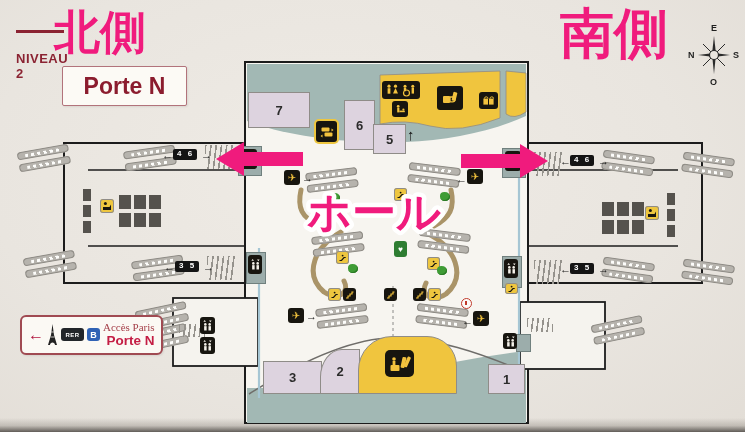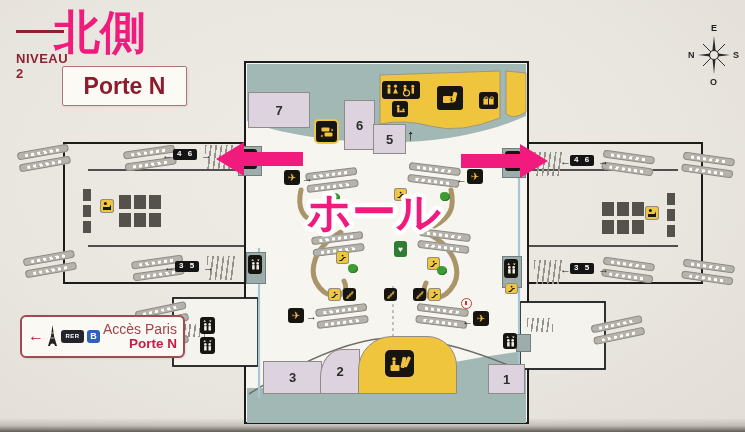--- a/index.html
+++ b/index.html
@@ -40,21 +40,21 @@
   .niveau{position:absolute;border-top:3px solid #8b2332;color:#8b2332;font-size:13px;font-weight:bold;padding-top:18px;letter-spacing:.5px;margin-top:8px;}
   
   .sign{position:absolute;background:#fbf9f4;border:2px solid #a04a52;border-radius:6px;
     display:flex;align-items:center;gap:3px;padding:5px 6px;box-shadow:1px 1px 2px rgba(0,0,0,.08);}
   .sign .ar{color:#b2173f;font-size:16px;font-weight:bold;line-height:1;}
   .badge-rer{width:23px;height:13px;background:#22262a;border-radius:3px;color:#fff;font-size:6px;font-weight:bold;
     display:flex;align-items:center;justify-content:center;letter-spacing:.5px;}
   .badge-b{width:13px;height:13px;background:#2f62b5;border-radius:3px;color:#fff;font-size:9px;font-weight:bold;
     display:flex;align-items:center;justify-content:center;}
   .sign .txt{display:flex;flex-direction:column;align-items:flex-end;line-height:1.05;}
-  .sign .l1{font-size:14px;color:#a5404a;}
+  .sign .l1{font-size:11px;color:#a5404a;font-family:Liberation Serif, serif;}
   .sign .l2{font-size:13.5px;font-weight:bold;color:#c41d44;}
   .cletter{position:absolute;font-size:9px;font-weight:bold;color:#1f1f1f;line-height:1;}
   .uparrow{position:absolute;color:#141414;font-size:15px;font-weight:bold;line-height:1;}
   .info{position:absolute;width:9px;height:9px;border:1.5px solid #c0392b;border-radius:50%;background:#fdfbf8;}
   .info::after{content:"";position:absolute;left:3px;top:2px;width:2px;height:4px;background:#c0392b;}
   .plant{position:absolute;width:10px;height:9px;background:#3f9c35;border-radius:45% 55% 50% 50%;box-shadow:inset -1px -1px 0 #2c7a26;}
 </style>
 </head>
 <body>
 
@@ -442,20 +442,21 @@
   <div class="pic-y" style="left:428px;top:288px;width:13px;height:13px;z-index:3">
       <svg width="9" height="9" viewBox="0 0 9 9">
         <circle cx="4.6" cy="2.6" r="0.9" fill="#17150f"></circle>
         <path d="M1.5,7.5 H3.5 L6,4.5 H7.7" stroke="#17150f" stroke-width="1.2" fill="none"></path>
       </svg>
     </div>
 
   <div class="niveau" style="left:16px;top:22px;width:48px;z-index:5">
     <span>NIVEAU 2</span></div>
   <div class="jp" style="left:54px;top:9px;font-size:46px;z-index:5">北側</div>
+  <div class="jp" style="left:560px;top:6px;font-size:54px;z-index:5">南側</div>
   <div class="portebox" style="left:62px;top:66px;width:123px;height:38px;z-index:5">
     <span>Porte N</span>
     </div>
 
   <div class="abs" style="left:688px;top:24px;width:52px;height:62px;z-index:5">
     <svg class="abs" style="left:0;top:0" width="52" height="62" viewBox="0 0 52 62">
       <path d="M26,12 L28,30 L26,50 L24,30 Z" fill="#2a2a2a"></path>
       <path d="M10,31 L26,29 L42,31 L26,33 Z" fill="#2a2a2a"></path>
       <path d="M15,20 L37,42 M37,20 L15,42" stroke="#2a2a2a" stroke-width="1"></path>
       <circle cx="26" cy="31" r="4.5" fill="#e9e5df" stroke="#2a2a2a" stroke-width="1.2"></circle>

